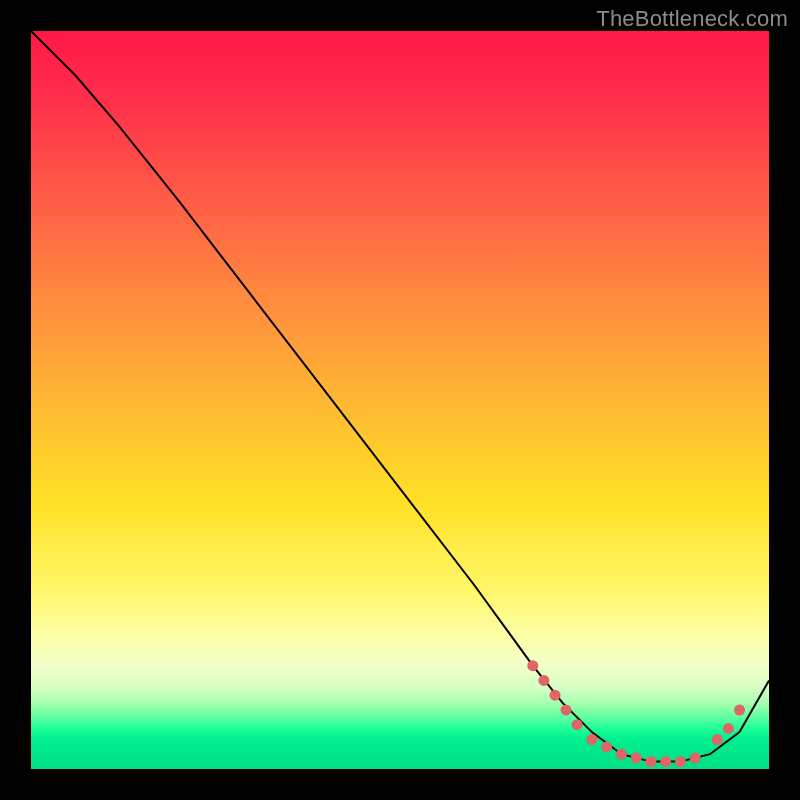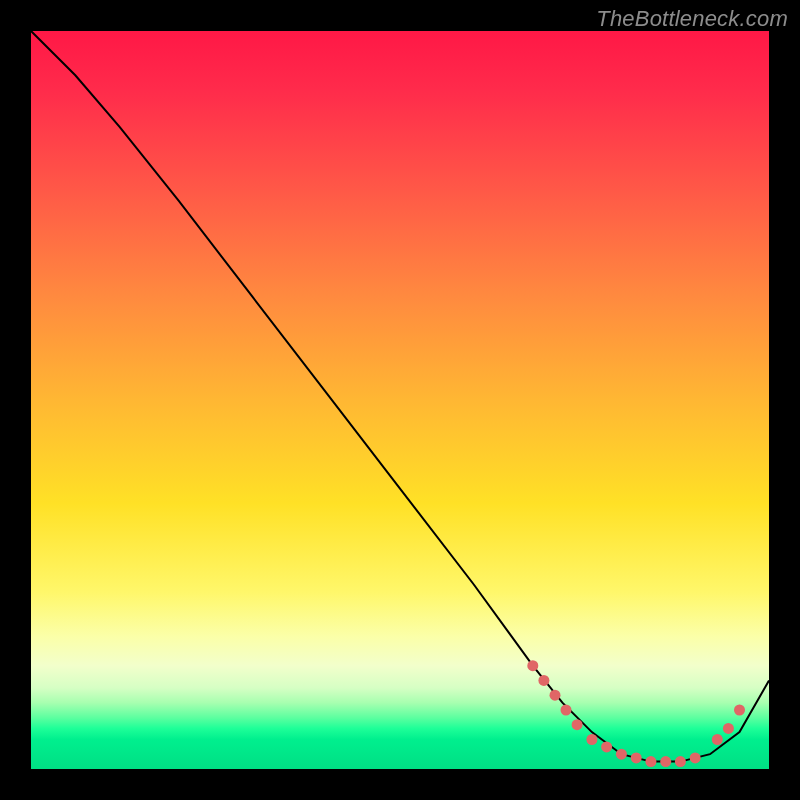--- a/index.html
+++ b/index.html
@@ -11,21 +11,20 @@
     overflow: hidden;
     font-family: Arial, Helvetica, sans-serif;
   }
   .frame {
     position: absolute;
     left: 0;
     top: 0;
     width: 800px;
     height: 800px;
     background: #000;
-    font-style: italic;
   }
   .plot {
     position: absolute;
     left: 31px;
     top: 31px;
     width: 738px;
     height: 738px;
     
     background: linear-gradient(
       to bottom,

